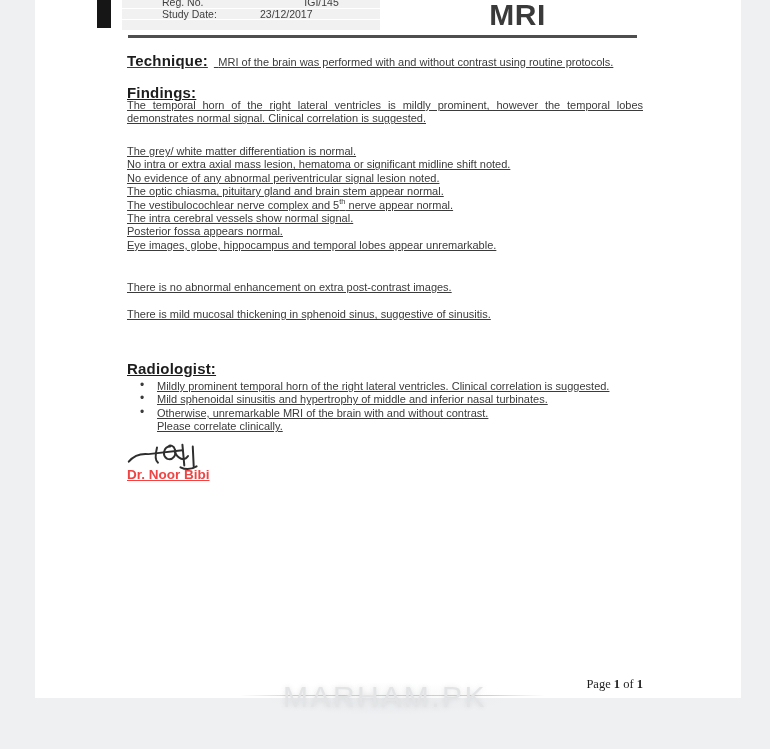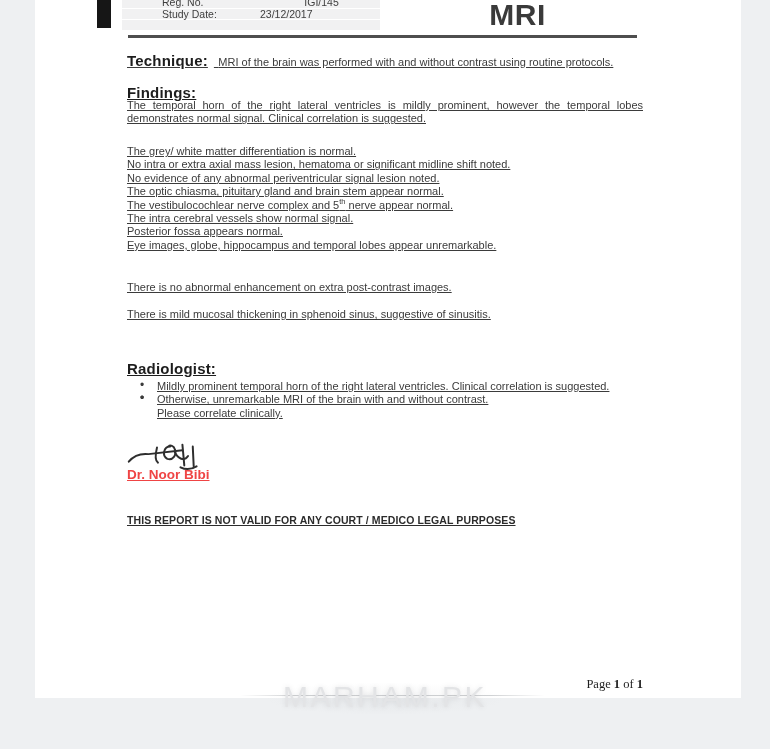--- a/index.html
+++ b/index.html
@@ -124,20 +124,21 @@
 
   <div class="content impression-heading sec-heading" style="position:absolute;">Radiologist:</div>
 
   <div class="content bullets txt" style="position:absolute;">
     <div class="bullet-row">
       <span class="bullet-dot">•</span>
       <span>Mildly prominent temporal horn of the right lateral ventricles. Clinical correlation is suggested.</span>
     </div>
     <div class="bullet-row">
       <span class="bullet-dot">•</span>
+      <span>Mild sphenoidal sinusitis and hypertrophy of middle and inferior nasal turbinates.</span>
     </div>
     <div class="bullet-row">
       <span class="bullet-dot">•</span>
       <span>Otherwise, unremarkable MRI of the brain with and without contrast.</span>
     </div>
     <div class="followup">Please correlate clinically.</div>
   </div>
 
   <div class="signature">
     <svg width="96" height="32" viewBox="0 0 100 34">
@@ -147,21 +148,20 @@
         <path d="M47 7 C 40 7, 38 17, 44 20 C 50 22, 54 16, 52 10 C 51 6, 47 5, 45 7"></path>
         <path d="M52 13 C 55 20, 62 23, 66 17"></path>
         <path d="M60 5 L 62 27"></path>
         <path d="M71 7 L 72 28"></path>
         <path d="M58 29 C 64 32, 70 31, 75 28"></path>
       </g>
     </svg>
   </div>
   <div class="content sig-name" style="position:absolute;">Dr. Noor Bibi</div>
 
-  <div class="content disclaimer" style="position:absolute;">THIS REPORT IS NOT VALID FOR ANY COURT / MEDICO LEGAL PURPOSES</div>
 
   <div class="watermark">MARHAM.PK</div>
   <div class="footer-rule"></div>
   <div class="footer-page">
     <span>Page</span>
     <b>1</b>
     <span>of</span>
     <b>1</b>
   </div>
 

